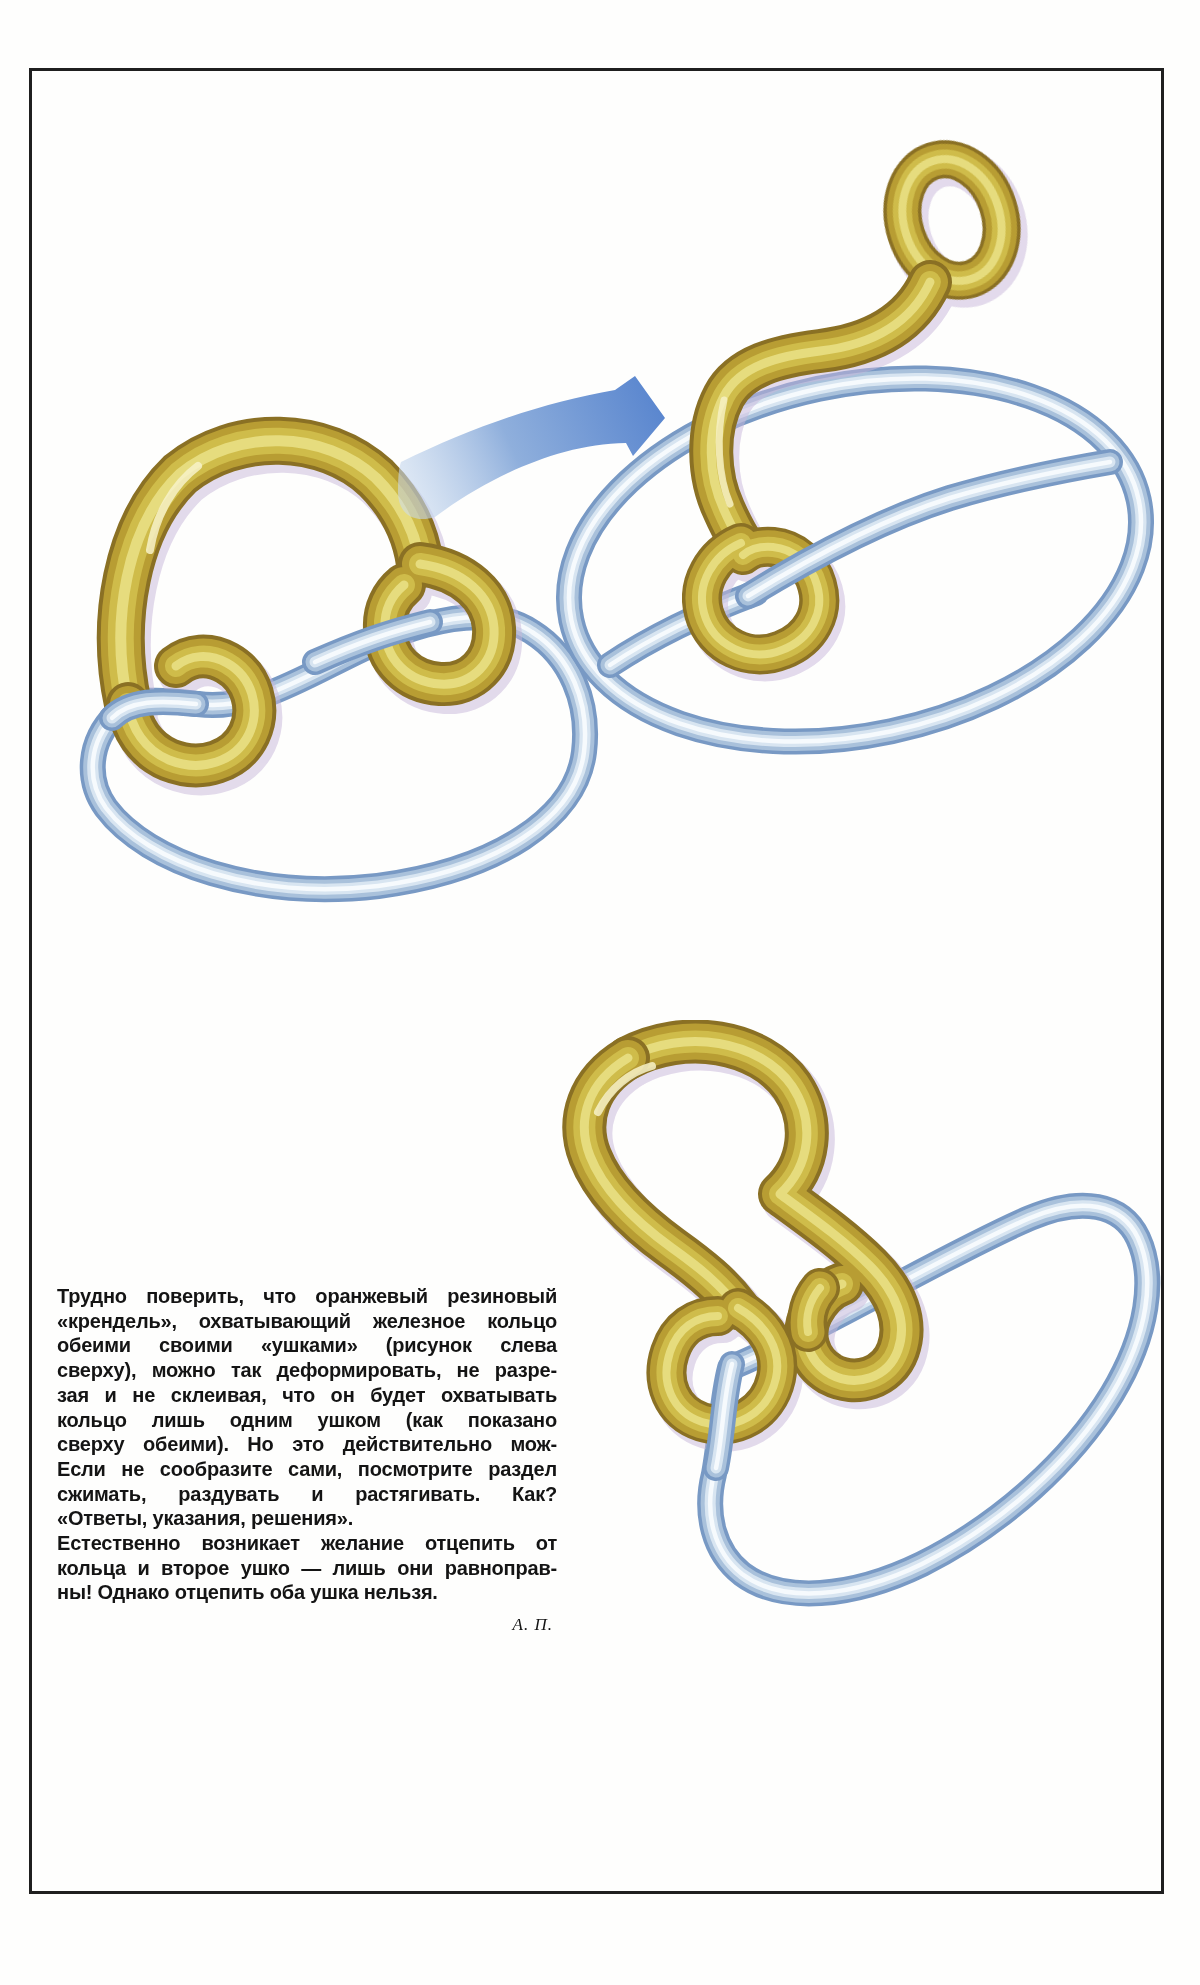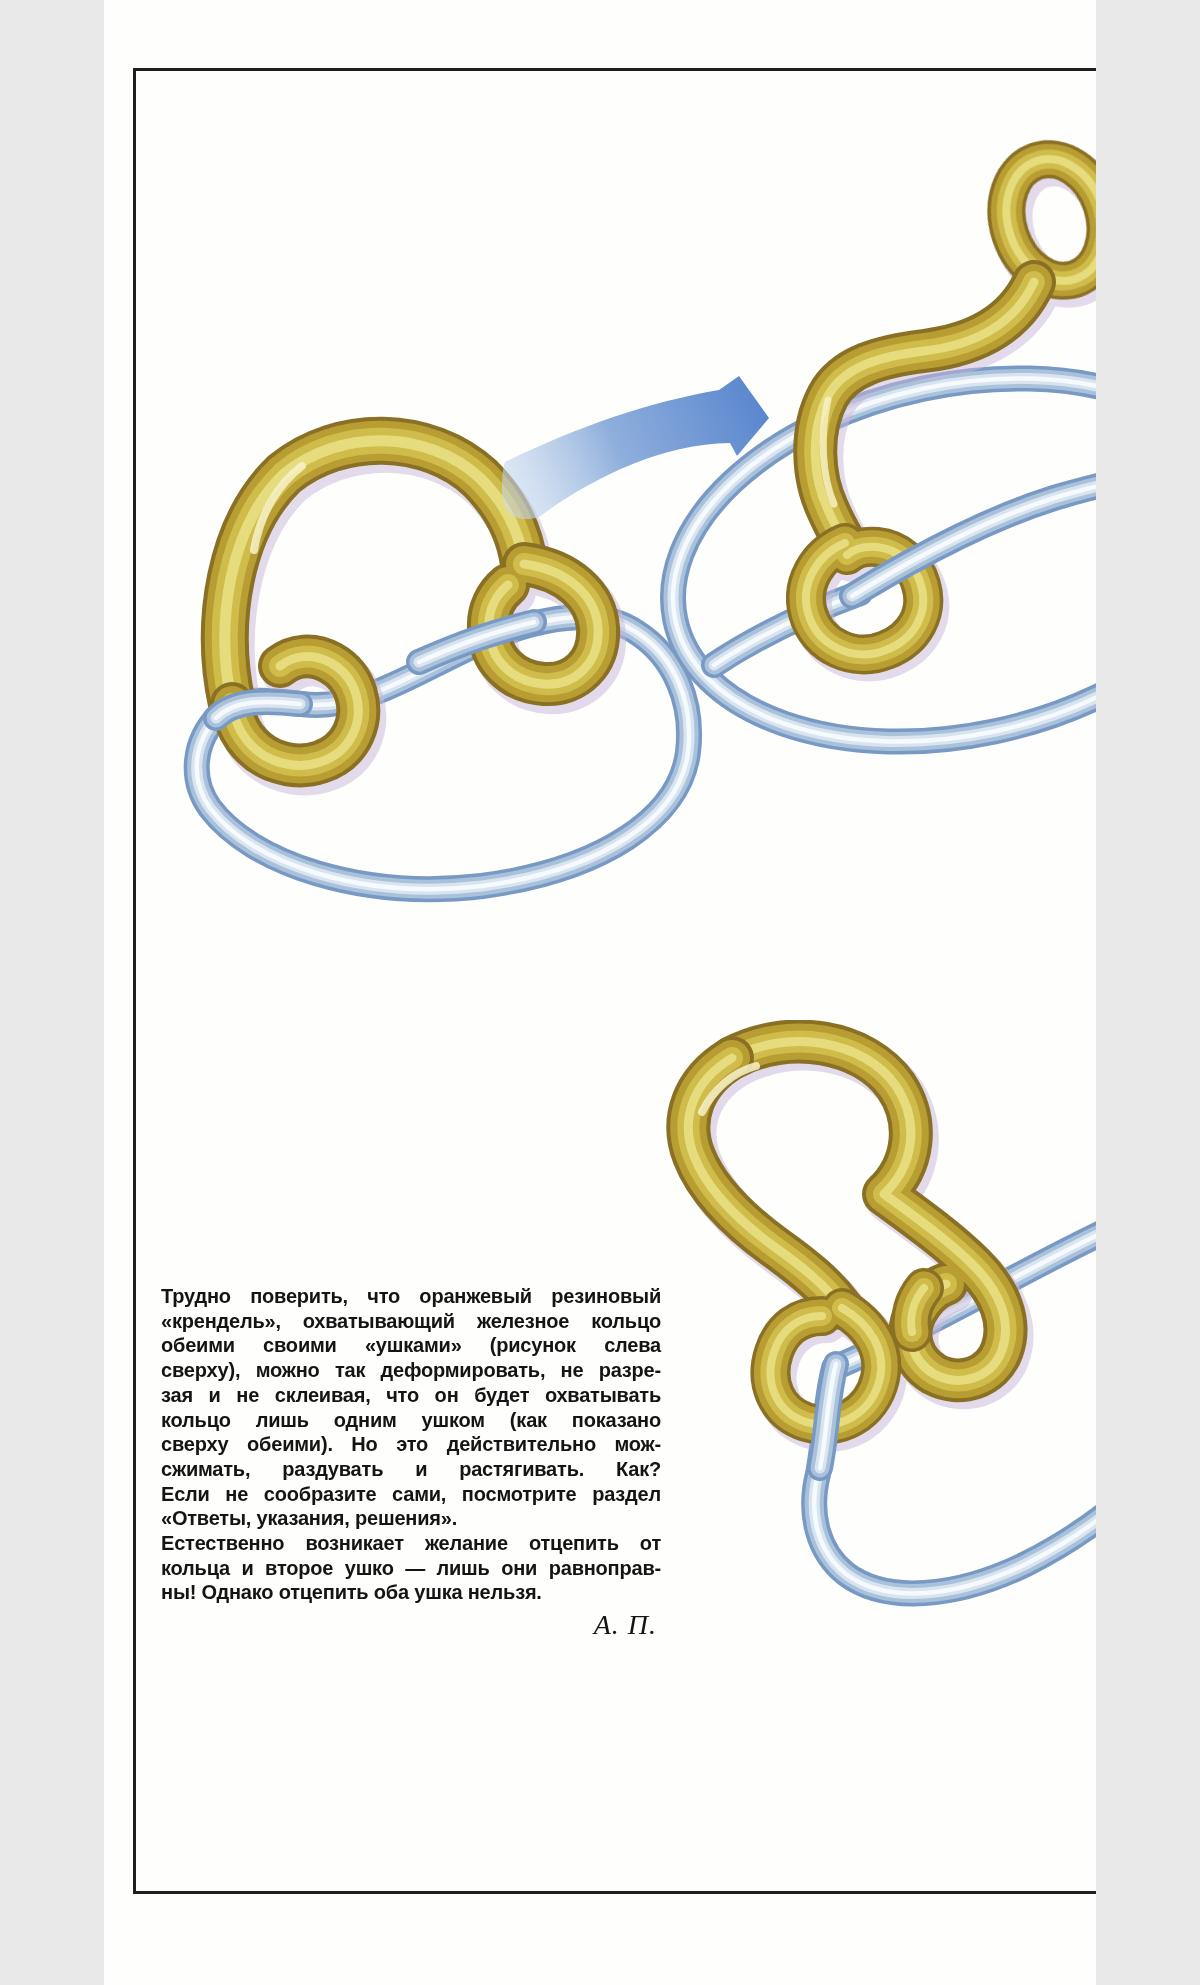--- a/index.html
+++ b/index.html
@@ -1,38 +1,38 @@
 <!DOCTYPE html>
 <html><head>
 <meta charset="utf-8">
 <title>Puzzle page</title>
 <style>
   html,body { margin:0; padding:0; background:#e9e9e9; }
   .page {
-    position:relative; width:992px; height:1985px; margin:0 auto;
+    position:relative; width:1200px; height:1985px; margin:0 auto;
     background:#fefefd; overflow:hidden;
     font-family:"Liberation Sans", sans-serif;
   }
   .frame {
     position:absolute; left:29px; top:68px; width:1135px; height:1826px;
     border:3px solid #1f1f1f; box-sizing:border-box; background:transparent;
   }
   .fig { position:absolute; pointer-events:none; }
   .textblock {
     position:absolute; left:57px; top:1284px; width:500px;
     color:#141414; font-weight:bold; font-size:20px; line-height:24.7px;
     letter-spacing:-0.2px; z-index:5;
   }
   .textblock p { margin:0; padding:0; }
   .tl { display:block; text-align:justify; text-align-last:justify; }
   .tl-last { text-align-last:left; }
   .signature {
     margin-top:8px; text-align:right; padding-right:4px;
     font-family:"Liberation Serif", serif; font-style:italic;
-    font-weight:normal; font-size:28px; letter-spacing:1px;
+    font-weight:normal; font-size:17px; letter-spacing:1px;
   }
 </style>
 </head>
 <body>
 
 <div class="page">
   <div class="frame"></div>
 
   <svg class="fig" style="left:30px; top:370px;" width="620" height="560" viewBox="0 0 620 560">
     <defs>
@@ -228,22 +228,22 @@
 
   <div class="textblock">
     <p>
         <span class="tl">Трудно поверить, что оранжевый резиновый</span>
         <span class="tl">«крендель», охватывающий железное кольцо</span>
         <span class="tl">обеими своими «ушками» (рисунок слева</span>
         <span class="tl">сверху), можно так деформировать, не разре-</span>
         <span class="tl">зая и не склеивая, что он будет охватывать</span>
         <span class="tl">кольцо лишь одним ушком (как показано</span>
         <span class="tl">сверху обеими). Но это действительно мож-</span>
+        <span class="tl">Если не сообразите сами, посмотрите раздел</span>
         <span class="tl">сжимать, раздувать и растягивать. Как?</span>
-        <span class="tl">Если не сообразите сами, посмотрите раздел</span>
         <span class="tl tl-last">«Ответы, указания, решения».</span>
       </p>
     <p>
         <span class="tl">Естественно возникает желание отцепить от</span>
         <span class="tl">кольца и второе ушко — лишь они равноправ-</span>
         <span class="tl tl-last">ны! Однако отцепить оба ушка нельзя.</span>
       </p>
     <div class="signature">А. П.</div>
   </div>
 </div>

